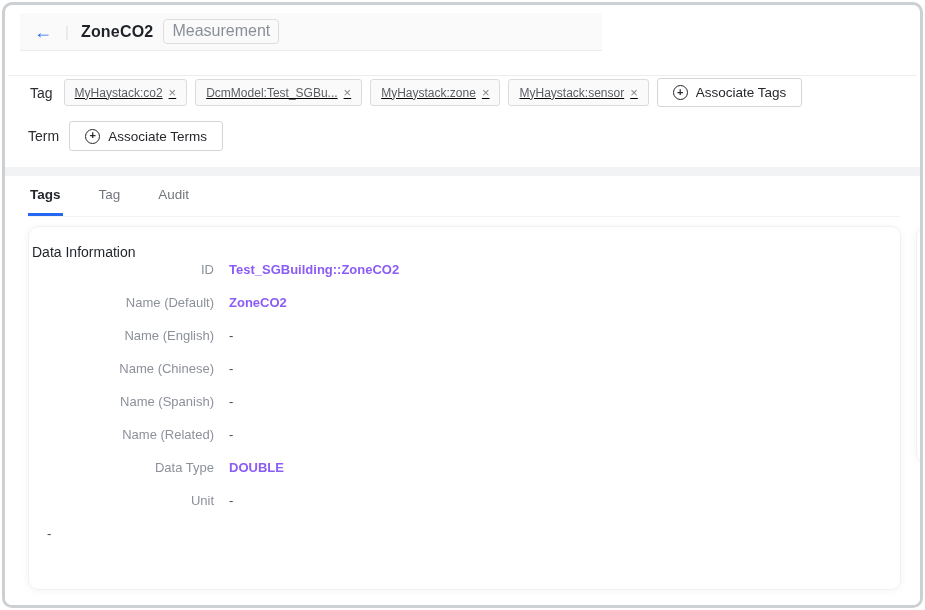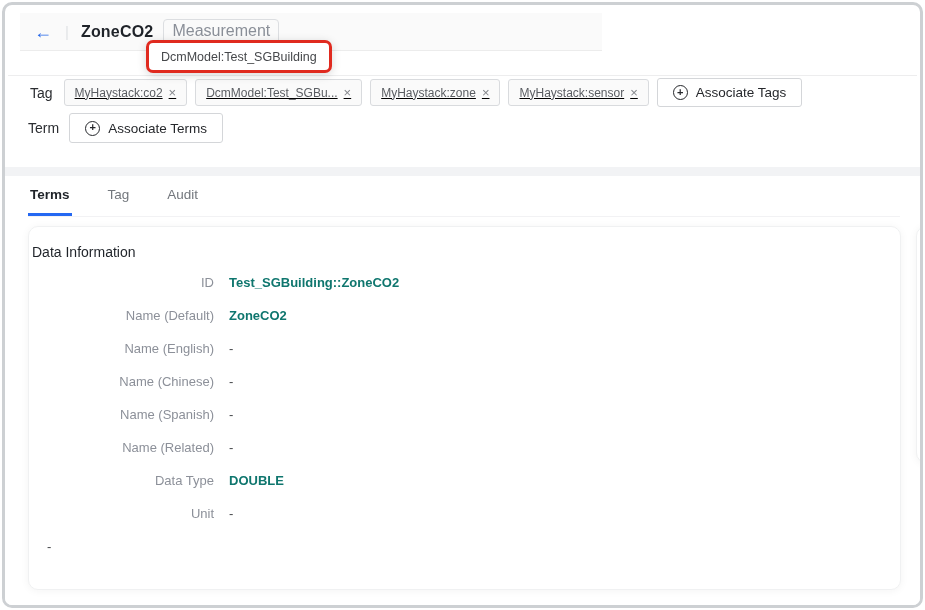--- a/index.html
+++ b/index.html
@@ -30,63 +30,60 @@
   .row-label { font-size:14px; color:#2b2d31; margin-right:11px; }
   .chips { display:flex; align-items:center; gap:8px;text-decoration:underline; }
   .chip { display:flex; align-items:center; height:27px; padding:0 10px; background:#fafafa;
     border:1px solid #d9dbde; border-radius:3px; font-size:12px; color:#5a5d62; cursor:default; white-space:nowrap; }
   .chip-close { margin-left:6px; color:#84878c; font-size:13px; cursor:pointer; line-height:1; }
   .assoc-btn { display:flex; align-items:center; gap:8px; height:29px; padding:0 15px; margin-left:8px;
     background:#fff; border:1px solid #d4d6d9; border-radius:3px; font-size:13.5px; color:#26282c; cursor:pointer; }
   .plus-icon { width:15px; height:15px; border:1.5px solid #26282c; border-radius:50%;
     display:flex; align-items:center; justify-content:center; font-size:11px; font-weight:bold;
     line-height:1; padding-bottom:1px; color:#26282c; }
-  .term-row { position:absolute; left:23px; top:108px; display:flex; align-items:center; }
+  .term-row { position:absolute; left:23px; top:116px; display:flex; align-items:center; }
   .term-row .row-label { margin-right:10px; }
   .term-row .assoc-btn { margin-left:0; height:30px; }
 
   .section-gap { position:absolute; left:0; right:0; top:162px; height:9px; background:#f2f3f5; }
 
   
   .tabs-panel { position:absolute; left:0; right:0; top:171px; bottom:0; background:#fff; }
   .tab-bar { position:absolute; left:23px; top:4px; width:872px; display:flex; gap:34px;
     border-bottom:1px solid #f2f2f4; }
   .tab { font-size:13.5px; color:#73777d; padding:7px 2px 11px; cursor:pointer; border-bottom:3px solid transparent; }
   .tab.active { color:#1f2329; font-weight:bold; border-bottom:3px solid #2468f2; }
 
   
   .main-card { position:absolute; left:23px; top:50px; width:873px; height:364px; background:#fff;
     border:1px solid #f0f1f2; border-radius:10px; box-shadow:0 1px 8px rgba(31,35,41,.05);
     padding:17px 0 0 3px; }
   .card-heading { font-size:14px; color:#1f2329; }
-  .fields { margin-top:13px; }
+  .fields { }
   .field-row { display:flex; margin-bottom:13px; line-height:20px; }
   .field-label { width:182px; text-align:right; font-size:13px; color:#8c9099; flex:none; }
   .field-value { margin-left:15px; font-size:13px; color:#46484b; }
-  .field-row.strong .field-value { color:#0f766e; font-weight:bold; }
+  .field-row.strong .field-value { color:#8b5cf6; font-weight:bold; }
 
   
   .side-card { position:absolute; left:911px; top:50px; width:40px; height:237px; background:#fff;
     border:1px solid #f0f1f2; border-radius:10px; box-shadow:0 1px 8px rgba(31,35,41,.05); }
 </style>
 </head>
 <body>
 
 <div class="frame">
 
   <div class="header-panel">
     <span class="back-arrow">←</span>
     <span class="hdr-divider">|</span>
     <span class="page-title">ZoneCO2</span>
     <span class="type-badge">Measurement</span>
   </div>
 
-  <div class="tooltip-annotation">
-    <span class="tooltip-text">DcmModel:Test_SGBuilding</span>
-  </div>
 
   <div class="divider-h"></div>
 
   <div class="tag-row">
     <span class="row-label">Tag</span>
     <div class="chips">
       <span class="chip">
         <span>MyHaystack:co2</span>
         <span class="chip-close">×</span>
       </span>
@@ -114,21 +111,21 @@
     <button class="assoc-btn">
       <span class="plus-icon">+</span>
       <span>Associate Terms</span>
     </button>
   </div>
 
   <div class="section-gap"></div>
 
   <div class="tabs-panel">
     <div class="tab-bar">
-      <span class="tab active">Terms</span>
+      <span class="tab active">Tags</span>
       <span class="tab">Tag</span>
       <span class="tab">Audit</span>
     </div>
 
     <div class="main-card">
       <div class="card-heading">Data Information</div>
       <div class="fields">
         <div class="field-row strong">
           <span class="field-label">ID</span>
           <span class="field-value">Test_SGBuilding::ZoneCO2</span>

